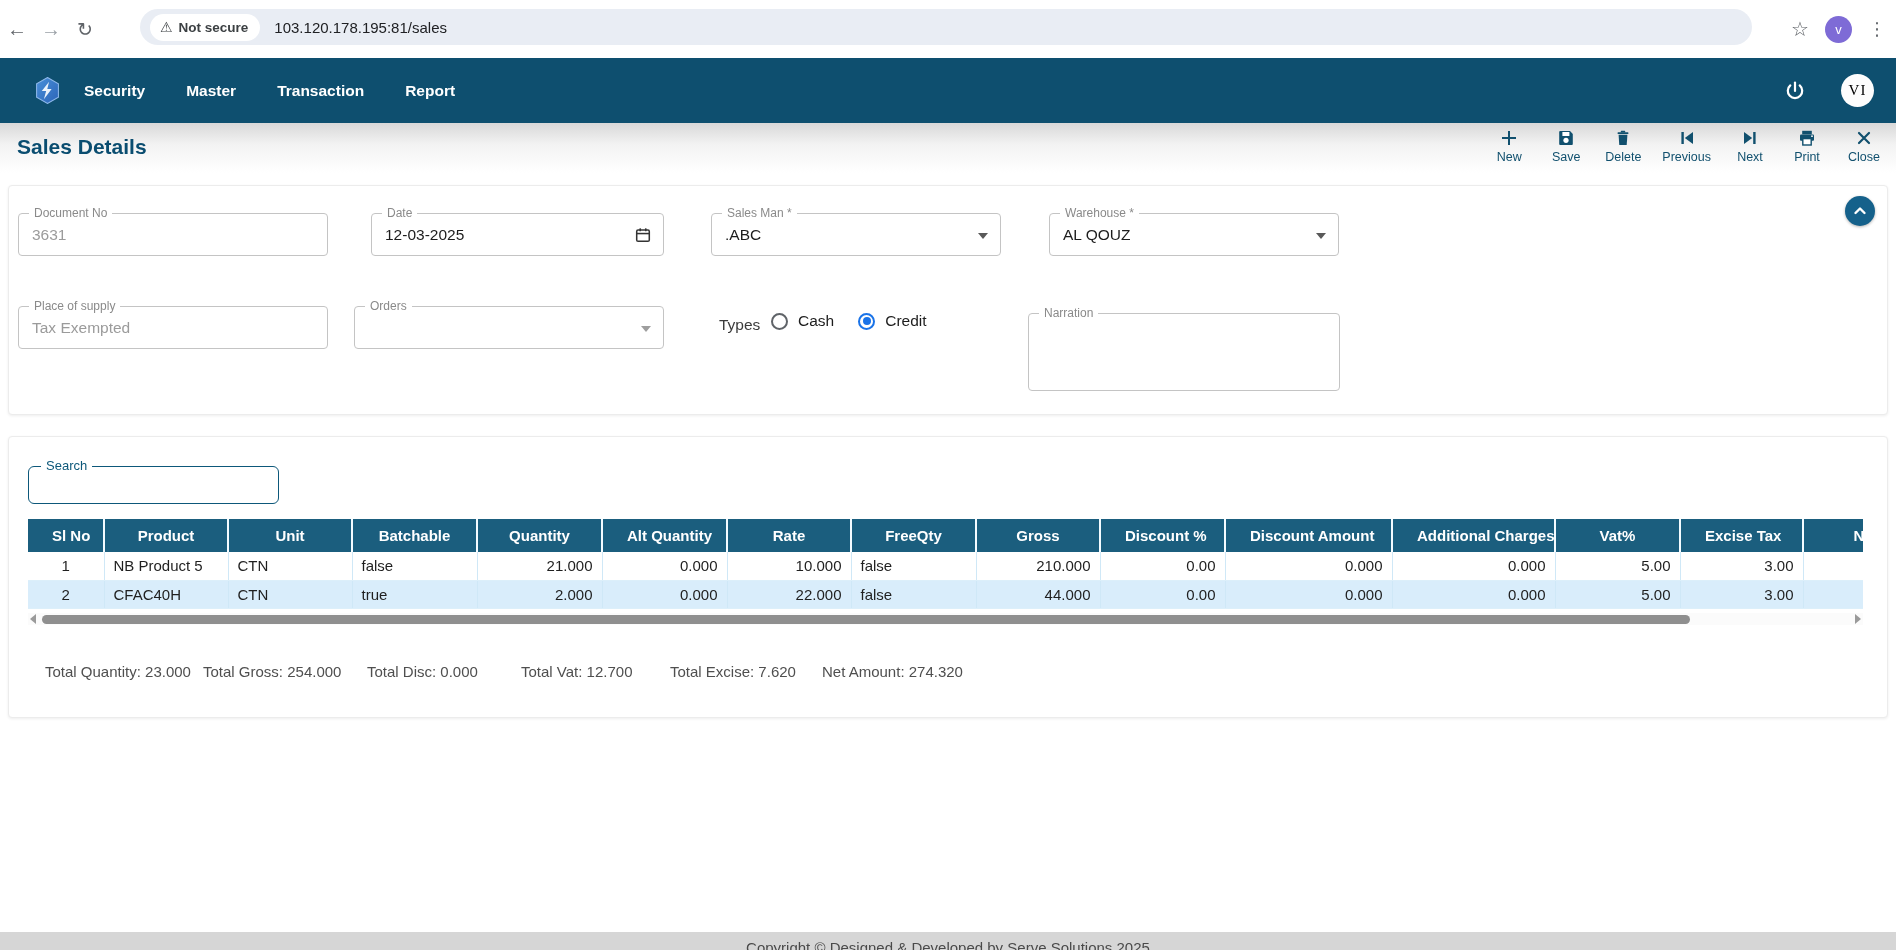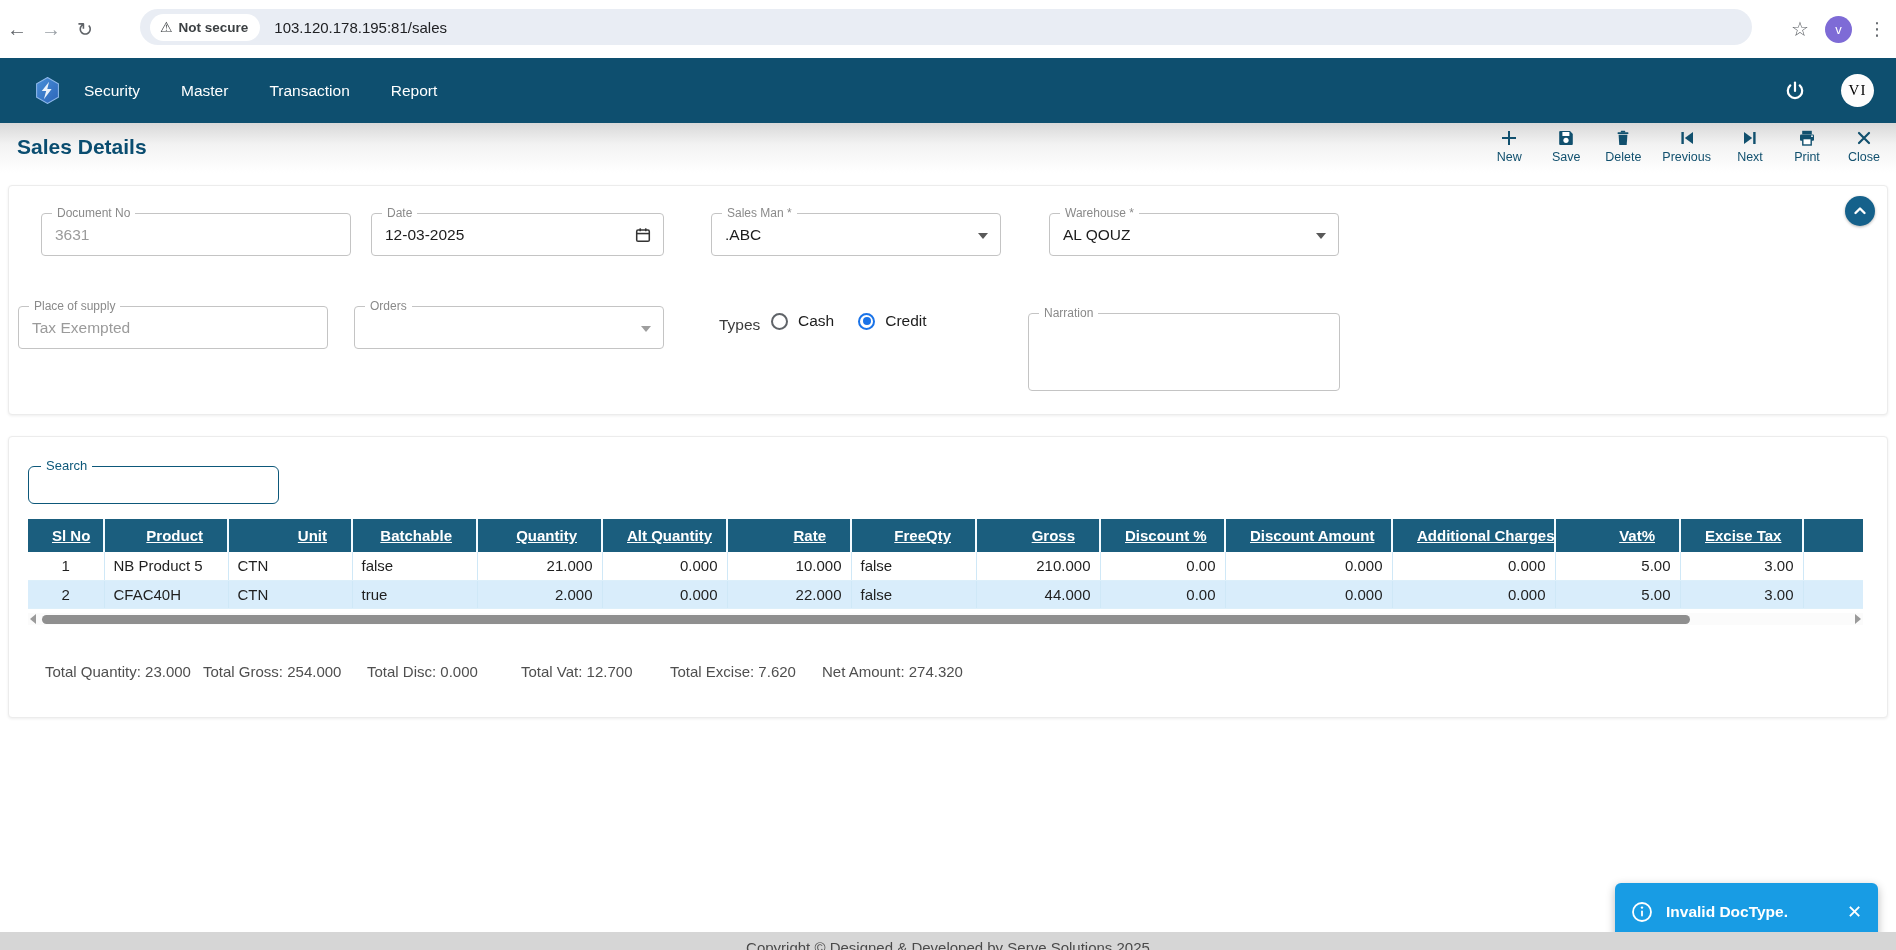--- a/index.html
+++ b/index.html
@@ -19,21 +19,21 @@
   .url { font-size:15px; color:#202124; margin-left:14px; }
   .chrome-right { position:absolute; right:10px; top:0; height:58px; display:flex; align-items:center; gap:16px; }
   .star { font-size:20px; color:#5f6368; }
   .chrome-avatar { width:27px; height:27px; border-radius:50%; background:#7e6bd6; color:#fff; font-size:13px; display:flex; align-items:center; justify-content:center; }
   .dots { font-size:18px; color:#5f6368; letter-spacing:0; }
 
   
   .navbar { position:absolute; top:58px; left:0; width:100%; height:65px; background:#0e4f6f; display:flex; align-items:center; }
   .logo { margin-left:34px; width:27px; height:27px; }
   .menu { display:flex; gap:41px; margin-left:23px; }
-  .menu-item { color:#ffffff; font-size:15.5px; font-weight:400; cursor:pointer; }
+  .menu-item { color:#ffffff; font-size:15.5px; font-weight:700; cursor:pointer; }
   .nav-right { position:absolute; right:22px; display:flex; align-items:center; gap:34px; }
   .nav-avatar { width:33px; height:33px; border-radius:50%; background:#fdfdfd; color:#000000; font-size:15px; letter-spacing:1px; display:flex; align-items:center; justify-content:center; font-family:"Liberation Serif", serif; }
 
   
   .header-strip { position:absolute; top:123px; left:0; width:100%; height:62px; background:linear-gradient(to bottom, #d8d8d8 0%, #f3f3f3 35%, #ffffff 80%); }
   .page-title { position:absolute; top:135px; left:17px; font-size:21px; font-weight:bold; color:#0a4d70; }
   .toolbar { position:absolute; top:128px; right:14px; display:flex; gap:21px; }
   .tool { display:flex; flex-direction:column; align-items:center; gap:2px; cursor:pointer; color:#11506e; min-width:36px; }
   .tool svg { display:block; }
   .tool .lbl { font-size:12.5px; color:#11506e; }
@@ -61,21 +61,21 @@
   .radio-lbl { font-size:15.5px; color:#1d1d1d; margin-right:14px; }
 
   
   .search-field { position:absolute; left:19px; top:29px; width:251px; height:38px; border:1.5px solid #0d587a; border-radius:6px; background:#fff; }
   .search-field .flabel { position:absolute; top:-9px; left:12px; background:#fff; padding:0 5px; font-size:13px; color:#0d587a; }
   .search-field input { position:absolute; inset:2px 8px; border:0; outline:0; font-size:15px; width:230px; background:transparent; }
 
   
   .grid-viewport { position:absolute; left:19px; top:82px; width:1835px; overflow:hidden; }
   table.grid { border-collapse:collapse; table-layout:fixed; width:1900px; }
-  .grid th { background:#1b5e7e; color:#fff; font-size:15px; font-weight:bold; text-align:right; height:33px; padding:0 24px; border-right:2px solid #f4fbff; white-space:nowrap; overflow:hidden;text-decoration:underline; }
+  .grid th { background:#1b5e7e; color:#fff; font-size:15px; font-weight:bold; text-align:center; height:33px; padding:0 24px; border-right:2px solid #f4fbff; white-space:nowrap; overflow:hidden; }
   .grid td { font-size:15px; color:#1f1f1f; height:28px; padding:0 9px; border-right:1px solid #cfe8f7; border-bottom:1px solid #dceffa; white-space:nowrap; overflow:hidden; }
   .grid tr.alt td { background:#d9edfb; }
   .grid td:nth-child(1) { text-align:center; }
   .grid td:nth-child(5), .grid td:nth-child(6), .grid td:nth-child(7),
   .grid td:nth-child(9), .grid td:nth-child(10), .grid td:nth-child(11),
   .grid td:nth-child(12), .grid td:nth-child(13), .grid td:nth-child(14),
   .grid td:nth-child(15) { text-align:right; }
 
   
   .hscroll { position:absolute; left:19px; top:176px; width:1835px; height:12px; background:#fbfbfb; display:flex; align-items:center; }
@@ -198,21 +198,21 @@
     <div class="tool">
       <svg width="20" height="20" viewBox="0 0 20 20">
         <path d="M5 5l10 10M15 5L5 15" stroke="#11506e" stroke-width="2.2" stroke-linecap="round"></path>
       </svg>
       <span class="lbl">Close</span>
     </div>
   </div>
 
   <div class="card form-card">
 
-    <div class="field dis" style="left:9px; top:27px; width:310px;margin-left:23px;">
+    <div class="field dis" style="left:9px; top:27px; width:310px;">
       <span class="flabel">Document No</span>
       <span class="fvalue">3631</span>
     </div>
 
     <div class="field" style="left:362px; top:27px; width:293px;">
       <span class="flabel">Date</span>
       <span class="fvalue">12-03-2025</span>
       <svg style="position:absolute; right:11px; top:12px;" width="18" height="18" viewBox="0 0 20 20">
         <rect x="3" y="4.5" width="14" height="12.5" rx="1.5" fill="none" stroke="#333" stroke-width="1.7"></rect>
         <path d="M3 8.4h14" stroke="#333" stroke-width="1.7"></path>
@@ -357,27 +357,18 @@
     <div class="totals">
       <span class="t0">Total Quantity: 23.000</span>
       <span class="t1">Total Gross: 254.000</span>
       <span class="t2">Total Disc: 0.000</span>
       <span class="t3">Total Vat: 12.700</span>
       <span class="t4">Total Excise: 7.620</span>
       <span class="t5">Net Amount: 274.320</span>
     </div>
   </div>
 
-  <div class="toast">
-    <svg width="22" height="22" viewBox="0 0 22 22">
-      <circle cx="11" cy="11" r="9" fill="none" stroke="#fff" stroke-width="1.8"></circle>
-      <rect x="10.1" y="9.4" width="1.8" height="6" rx="0.9" fill="#fff"></rect>
-      <circle cx="11" cy="6.6" r="1.2" fill="#fff"></circle>
-    </svg>
-    <span class="msg">Invalid DocType.</span>
-    <span class="close-x">✕</span>
-  </div>
 
   <div class="footer">
     <span class="copy">Copyright © Designed &amp; Developed by Serve Solutions 2025</span>
   </div>
 
 </div>
 
 </body></html>

